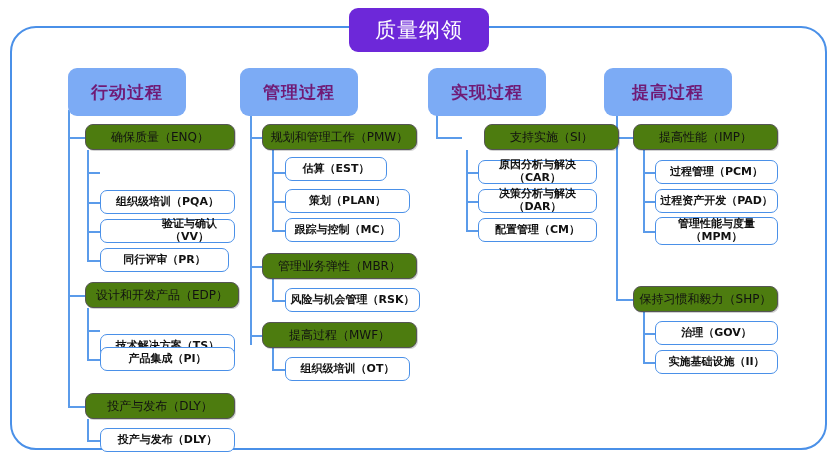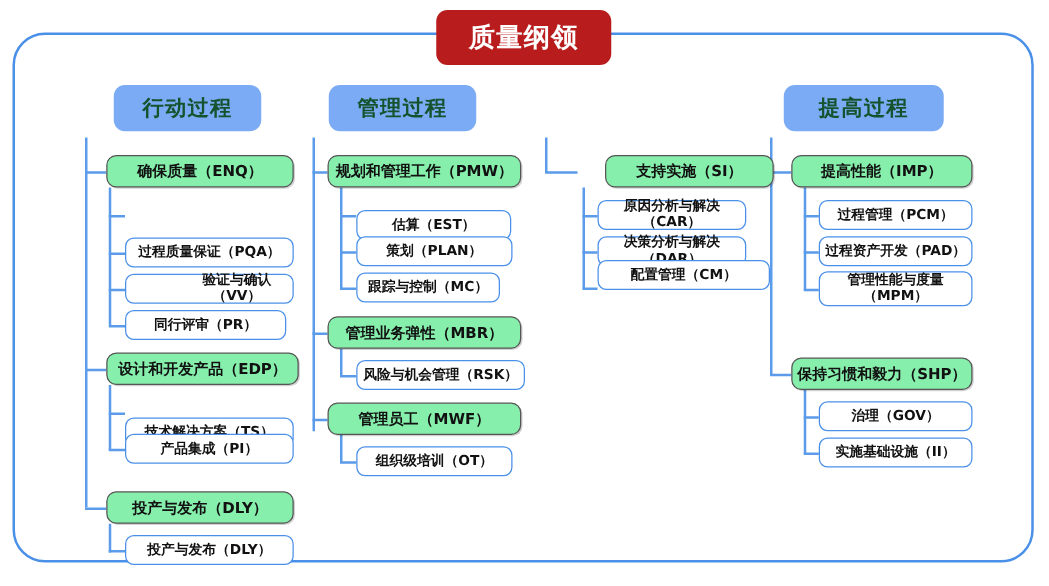--- a/index.html
+++ b/index.html
@@ -21,62 +21,61 @@
     border-radius:26px;
     box-sizing:border-box;
     background:transparent;
   }
 
   
   .root-title{
     position:absolute;
     left:349px;top:8px;
     width:140px;height:44px;
-    background:#b91c1c;
+    background:#6d28d9;
     border-radius:9px;
     color:#ffffff;
     font-size:21px;
-    font-weight:bold;
+    font-weight:normal;
     letter-spacing:1px;
     display:flex;align-items:center;justify-content:center;
     box-sizing:border-box;
     z-index:6;
   }
 
   
   .col-header{
     position:absolute;
-    height:37px;
+    height:48px;
     background:#7cabf5;
     border-radius:9px;
-    color:#14532d;
+    color:#701a75;
     font-size:17px;
     font-weight:bold;
     letter-spacing:1px;
     display:flex;align-items:center;justify-content:center;
     box-sizing:border-box;
     z-index:5;
-    margin-left:23px;
   }
 
   
   .node{
     position:absolute;
     box-sizing:border-box;
     display:flex;align-items:center;justify-content:center;
     text-align:center;
     z-index:4;
   }
   .node.group{
-    background:#86efac;
+    background:#4d7c0f;
     border:1.5px solid #555555;
     border-radius:8px;
     color:#111111;
     font-size:12px;
-    font-weight:bold;
+    font-weight:normal;
     height:26px;
     box-shadow:1px 1px 0 rgba(0,0,0,0.18);
   }
   .node.leaf{
     background:#ffffff;
     border:1.3px solid #4a90e8;
     border-radius:7px;
     color:#111111;
     font-size:11px;
     font-weight:bold;
@@ -102,21 +101,21 @@
 
   <div class="vline" style="left:68px;top:110px;height:296px;"></div>
 
   <div class="hline" style="left:68px;top:137px;width:17px;"></div>
   <div class="node group" style="left:85px;top:124px;width:150px;">确保质量（ENQ）</div>
   <div class="vline" style="left:87px;top:150px;height:110px;"></div>
 
   <div class="hline" style="left:87px;top:172px;width:13px;"></div>
 
   <div class="hline" style="left:87px;top:202px;width:13px;"></div>
-  <div class="node leaf" style="left:100px;top:190px;width:135px;">过程质量保证（PQA）</div>
+  <div class="node leaf" style="left:100px;top:190px;width:135px;">组织级培训（PQA）</div>
 
   <div class="hline" style="left:87px;top:231px;width:13px;"></div>
   <div class="node leaf" style="left:100px;top:219px;width:135px;padding-left:44px;">验证与确认（VV）</div>
 
   <div class="hline" style="left:87px;top:260px;width:13px;"></div>
   <div class="node leaf" style="left:100px;top:248px;width:129px;">同行评审（PR）</div>
 
   <div class="hline" style="left:68px;top:295px;width:17px;"></div>
   <div class="node group" style="left:85px;top:282px;width:154px;">设计和开发产品（EDP）</div>
   <div class="vline" style="left:87px;top:308px;height:52px;"></div>
@@ -135,56 +134,57 @@
   <div class="node leaf" style="left:100px;top:428px;width:135px;">投产与发布（DLY）</div>
 
   <div class="col-header" style="left:240px;top:68px;width:118px;">管理过程</div>
   <div class="vline" style="left:250px;top:110px;height:235px;"></div>
 
   <div class="hline" style="left:250px;top:137px;width:12px;"></div>
   <div class="node group" style="left:262px;top:124px;width:155px;">规划和管理工作（PMW）</div>
   <div class="vline" style="left:272px;top:150px;height:81px;"></div>
 
   <div class="hline" style="left:272px;top:172px;width:13px;"></div>
-  <div class="node leaf" style="left:285px;top:168px;width:124px;">估算（EST）</div>
+  <div class="node leaf" style="left:285px;top:157px;width:102px;">估算（EST）</div>
 
   <div class="hline" style="left:272px;top:201px;width:13px;"></div>
   <div class="node leaf" style="left:285px;top:189px;width:125px;">策划（PLAN）</div>
 
   <div class="hline" style="left:272px;top:230px;width:13px;"></div>
   <div class="node leaf" style="left:285px;top:218px;width:115px;">跟踪与控制（MC）</div>
 
   <div class="hline" style="left:250px;top:266px;width:12px;"></div>
   <div class="node group" style="left:262px;top:253px;width:155px;">管理业务弹性（MBR）</div>
   <div class="vline" style="left:272px;top:279px;height:22px;"></div>
 
   <div class="hline" style="left:272px;top:300px;width:13px;"></div>
   <div class="node leaf" style="left:285px;top:288px;width:135px;">风险与机会管理（RSK）</div>
 
   <div class="hline" style="left:250px;top:335px;width:12px;"></div>
-  <div class="node group" style="left:262px;top:322px;width:155px;">管理员工（MWF）</div>
+  <div class="node group" style="left:262px;top:322px;width:155px;">提高过程（MWF）</div>
   <div class="vline" style="left:272px;top:348px;height:22px;"></div>
 
   <div class="hline" style="left:272px;top:369px;width:13px;"></div>
   <div class="node leaf" style="left:285px;top:357px;width:125px;">组织级培训（OT）</div>
 
+  <div class="col-header" style="left:428px;top:68px;width:118px;">实现过程</div>
   <div class="vline" style="left:436px;top:110px;height:28px;"></div>
 
   <div class="hline" style="left:436px;top:137px;width:26px;"></div>
   <div class="node group" style="left:484px;top:124px;width:135px;">支持实施（SI）</div>
   <div class="vline" style="left:466px;top:150px;height:81px;"></div>
 
   <div class="hline" style="left:466px;top:172px;width:12px;"></div>
   <div class="node leaf" style="left:478px;top:160px;width:119px;">原因分析与解决（CAR）</div>
 
   <div class="hline" style="left:466px;top:201px;width:12px;"></div>
   <div class="node leaf" style="left:478px;top:189px;width:119px;">决策分析与解决（DAR）</div>
 
   <div class="hline" style="left:466px;top:230px;width:12px;"></div>
-  <div class="node leaf" style="left:478px;top:208px;width:138px;">配置管理（CM）</div>
+  <div class="node leaf" style="left:478px;top:218px;width:119px;">配置管理（CM）</div>
 
   <div class="col-header" style="left:604px;top:68px;width:128px;">提高过程</div>
   <div class="vline" style="left:616px;top:110px;height:190px;"></div>
 
   <div class="hline" style="left:616px;top:137px;width:17px;"></div>
   <div class="node group" style="left:633px;top:124px;width:145px;">提高性能（IMP）</div>
   <div class="vline" style="left:643px;top:150px;height:82px;"></div>
 
   <div class="hline" style="left:643px;top:172px;width:12px;"></div>
   <div class="node leaf" style="left:655px;top:160px;width:123px;">过程管理（PCM）</div>

